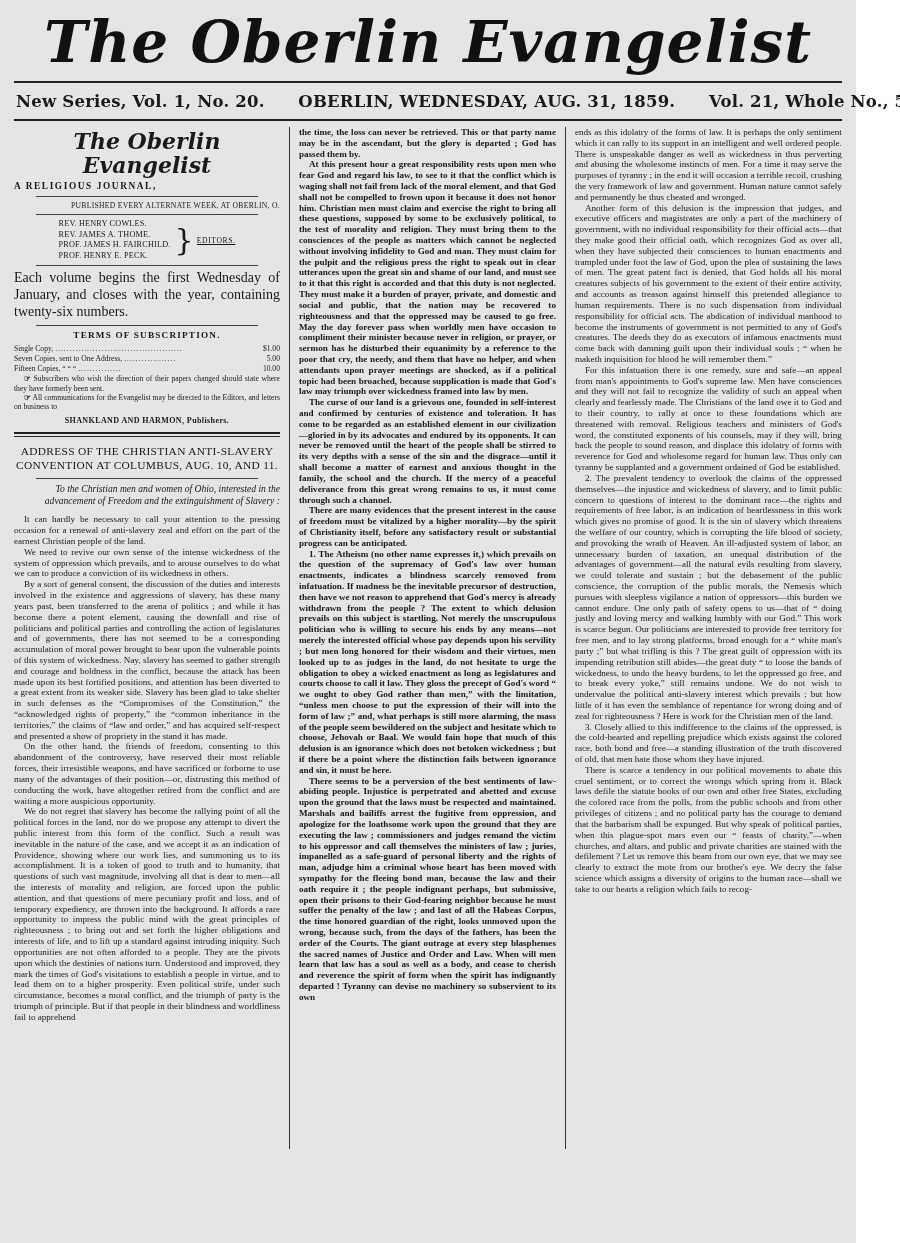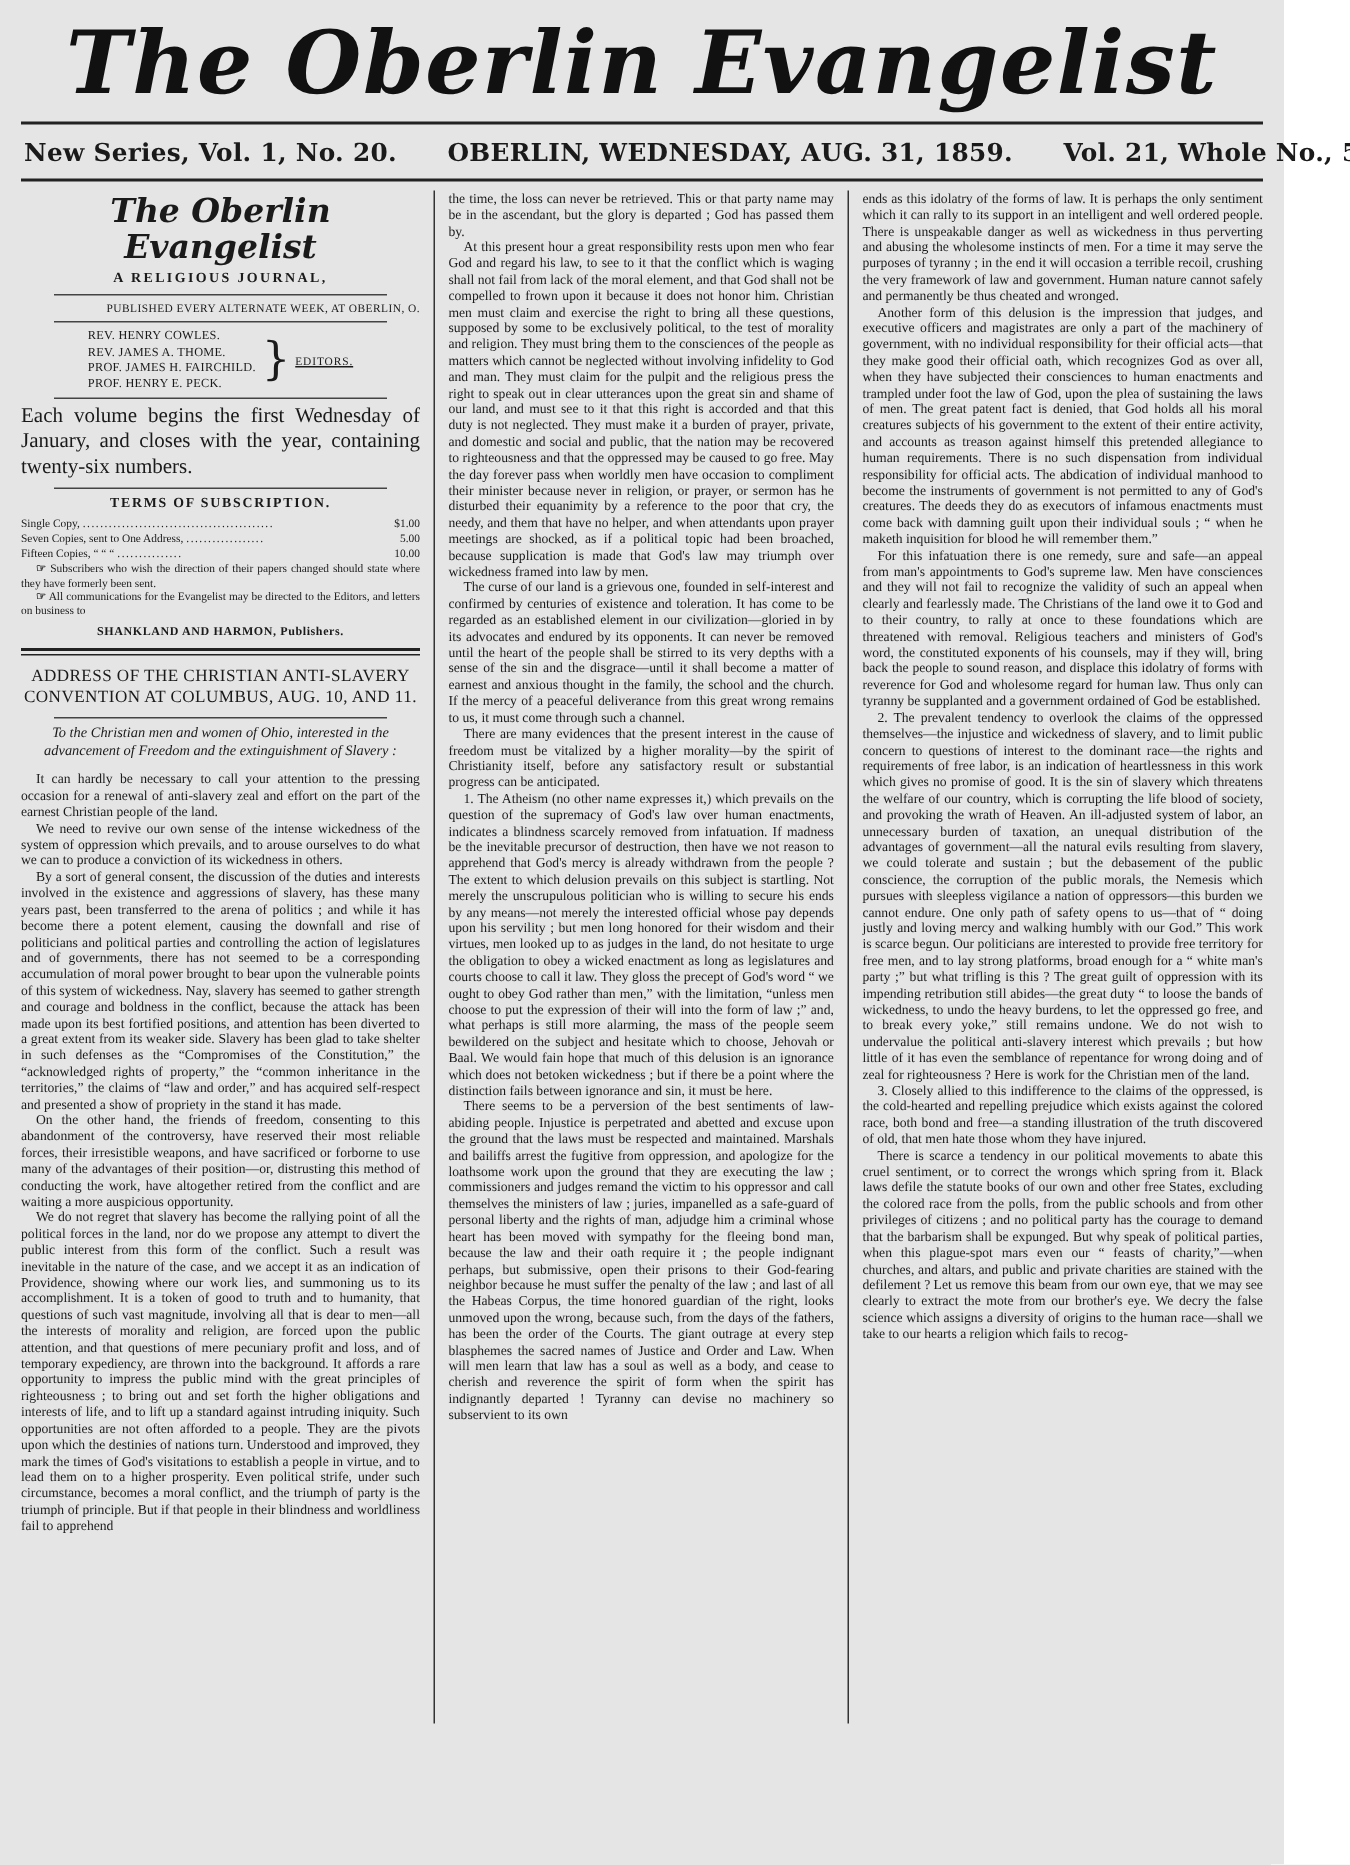--- a/index.html
+++ b/index.html
@@ -65,41 +65,40 @@
   .col {
     width: 33.33%;
     box-sizing: border-box;
     font-size: 9.1px;
     line-height: 1.19;
     text-align: justify;
     hyphens: auto;
     overflow: hidden;
   }
   .col-1 { padding-right: 9px; border-right: 1px solid #333; }
-  .col-2 { padding: 0 9px; border-right: 1px solid #333; }
+  .col-2 { padding: 0 9px; border-right: 1px solid #333; font-weight: bold; }
   .col-3 { padding-left: 9px; }
 
   .col p {
     margin: 0;
     text-indent: 10px;
   }
   .col p.noindent { text-indent: 0; }
 
   
   .flagname {
     text-align: center;
     font-family: "DejaVu Serif", serif;
     font-style: italic;
     font-weight: bold;
     font-size: 22px;
     line-height: 1.1;
     margin: 2px 0 4px 0;
   }
   .subhead {
-    text-align: center;
     font-size: 9.3px;
     font-weight: bold;
     letter-spacing: 1.6px;
     margin: 2px 0 1px 0;
   }
   .publine {
     text-align: right;
     font-size: 7.6px;
     letter-spacing: 0.3px;
     margin: 1px 0 4px 0;
@@ -178,21 +177,21 @@
     font-size: 11.4px;
     font-weight: normal;
     line-height: 1.25;
     letter-spacing: 0.3px;
     margin: 2px 0 6px 0;
   }
   .article-sub {
     font-style: italic;
     font-size: 9.6px;
     line-height: 1.25;
-    text-align: center;
+    text-align: right;
     margin: 0 0 7px 0;
   }
   .col-1 p { margin-bottom: 0; }
 </style>
 </head>
 <body>
 
 <div class="page">
 
   <div class="masthead">The Oberlin Evangelist</div>

